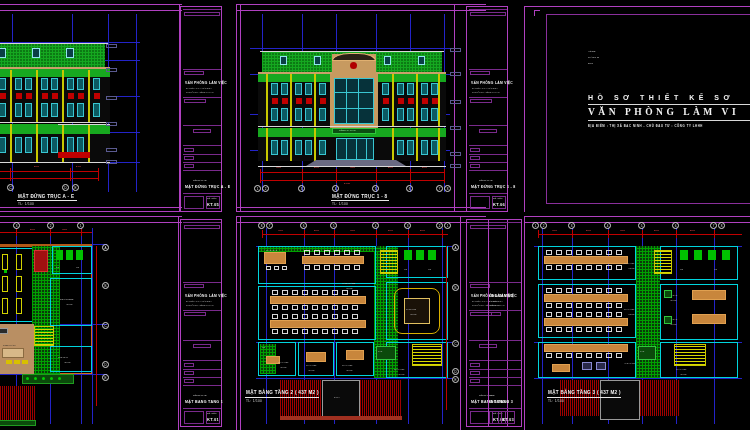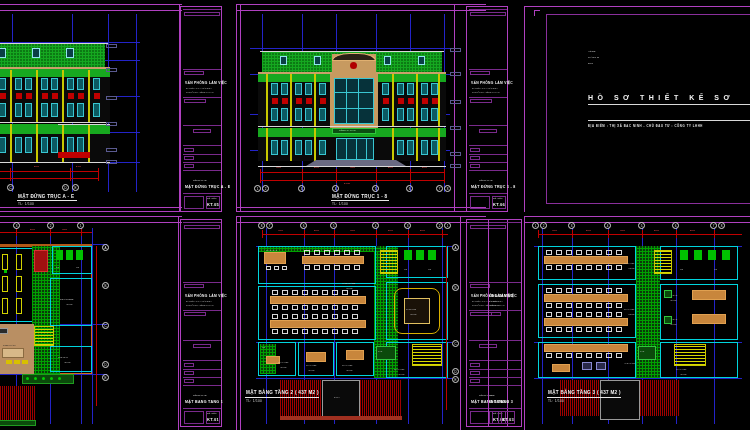--- a/index.html
+++ b/index.html
@@ -372,20 +372,21 @@
     <div class="abs" style="left:10px;top:4px;width:6px;height:1px;background:#b040c0;"></div>
     <div class="abs" style="left:10px;top:4px;width:1px;height:6px;background:#b040c0;"></div>
     <div class="sheet-inner" style="left:22px;top:8px;width:210px;height:190px;"></div>
 
     <div class="tiny" style="left:64px;top:44px;">HỒ SƠ</div>
     <div class="tiny" style="left:64px;top:50px;">THÁNG 11</div>
     <div class="tiny" style="left:64px;top:56px;">2007</div>
 
     <div class="lbl" style="left:64px;top:88px;font-size:7px;letter-spacing:4.5px;">HỒ SƠ THIẾT KẾ SƠ</div>
     <div class="abs wht" style="left:64px;top:98px;width:168px;height:1px;"></div>
+    <div class="lbl" style="left:64px;top:101px;font-size:9.5px;letter-spacing:3.5px;font-family:'Liberation Serif',serif;">VĂN PHÒNG LÀM VI</div>
     <div class="abs wht" style="left:64px;top:114px;width:168px;height:1px;"></div>
     <div class="tiny" style="left:64px;top:118px;font-size:2.8px;font-weight:bold;color:#e6e6e6;letter-spacing:.6px;">ĐỊA ĐIỂM : THỊ XÃ BẮC NINH  -  CHỦ ĐẦU TƯ : CÔNG TY LHHH</div>
   </div>
 
   <div class="abs" style="left:-62px;top:216px;width:244px;height:214px;">
     <div class="abs mag" style="left:0;top:0;width:244px;height:1px;"></div>
     <div class="abs mag" style="left:0;top:6px;width:244px;height:1px;"></div>
     <div class="abs mag" style="left:240px;top:0;width:1px;height:214px;"></div>
 
     <div class="abs gridline" style="left:78px;top:12px;width:1px;height:196px;"></div>

